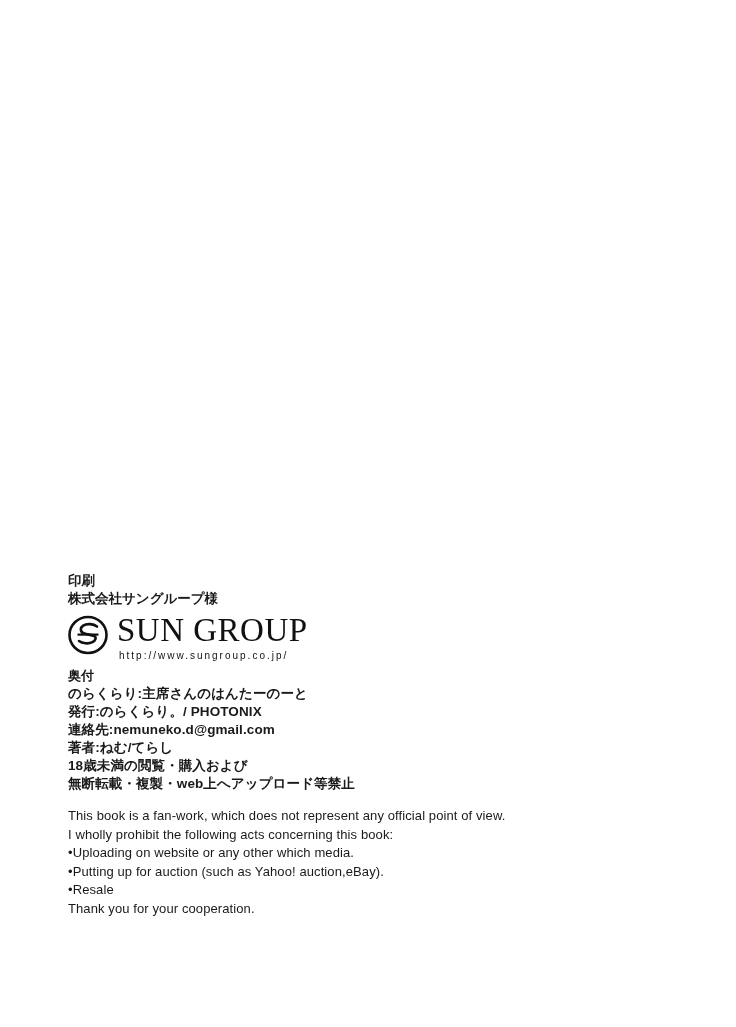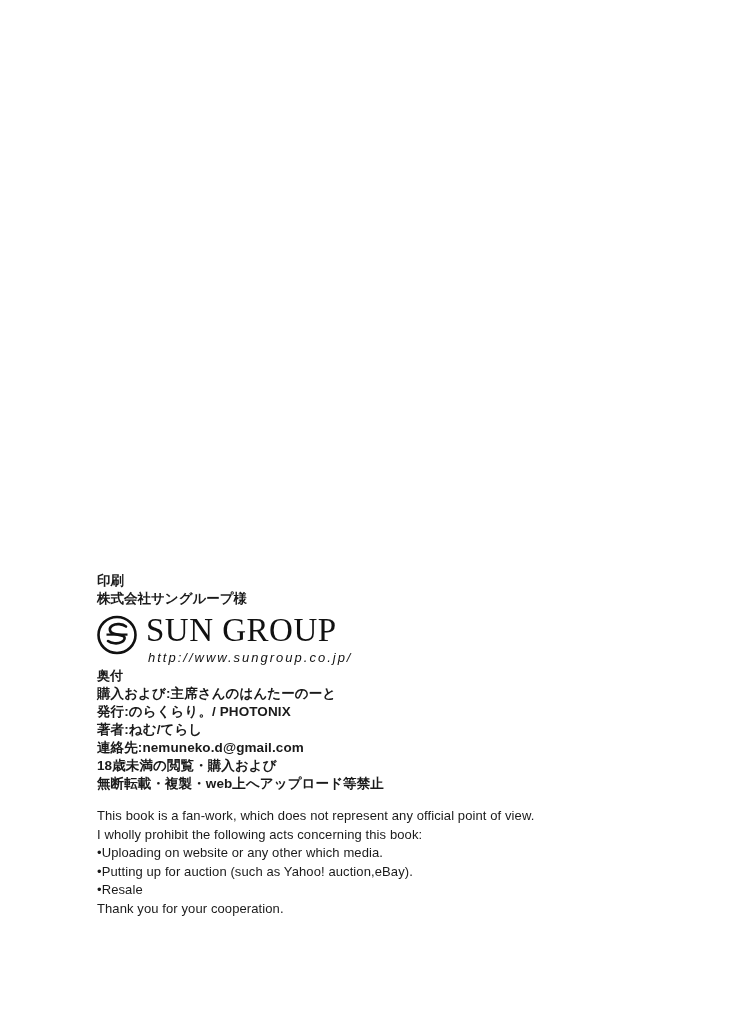--- a/index.html
+++ b/index.html
@@ -20,21 +20,21 @@
     position: absolute;
     left: 0;
     top: 0;
     width: 736px;
     height: 1027px;
     background: #ffffff;
   }
 
   .colophon {
     position: absolute;
-    left: 97px;
+    left: 68px;
     top: 572px;
     width: 560px;
   }
 
   .line {
     font-size: 13.5px;
     line-height: 18px;
     letter-spacing: 0.1px;
     white-space: pre;
   }
@@ -77,26 +77,25 @@
   .logo-word {
     font-family: "Liberation Serif", serif;
     font-size: 33px;
     line-height: 33px;
     letter-spacing: 0.5px;
     font-weight: normal;
     color: #111111;
   }
   .logo-url {
     font-family: "Liberation Sans", sans-serif;
-    font-size: 13px;
+    font-size: 10px;
     letter-spacing: 2.0px;
     color: #111111;
     margin-top: 3px;
     margin-left: 2px;
-    font-style: italic;
   }
 
   .okuzuke-label {
     font-weight: bold;
     font-size: 13px;
     line-height: 18px;
     margin-top: 7px;
   }
 
   .jp-block .line {
@@ -133,24 +132,24 @@
       </div>
       <div class="logo-text-wrap">
         <div class="logo-word">SUN GROUP</div>
         <div class="logo-url">http://www.sungroup.co.jp/</div>
       </div>
     </div>
 
     <div class="okuzuke-label">奥付</div>
 
     <div class="jp-block">
-      <div class="line">購入および:主席さんのはんたーのーと</div>
+      <div class="line">のらくらり:主席さんのはんたーのーと</div>
       <div class="line">発行:のらくらり。/ PHOTONIX</div>
+      <div class="line">連絡先:nemuneko.d@gmail.com</div>
       <div class="line">著者:ねむ/てらし</div>
-      <div class="line">連絡先:nemuneko.d@gmail.com</div>
       <div class="line">18歳未満の閲覧・購入および</div>
       <div class="line">無断転載・複製・web上へアップロード等禁止</div>
     </div>
 
     <div class="en-block">
       <div class="line">This book is a fan-work, which does not represent any official point of view.</div>
       <div class="line">I wholly prohibit the following acts concerning this book:</div>
       <div class="line">•Uploading on website or any other which media.</div>
       <div class="line">•Putting up for auction (such as Yahoo! auction,eBay).</div>
       <div class="line">•Resale</div>

